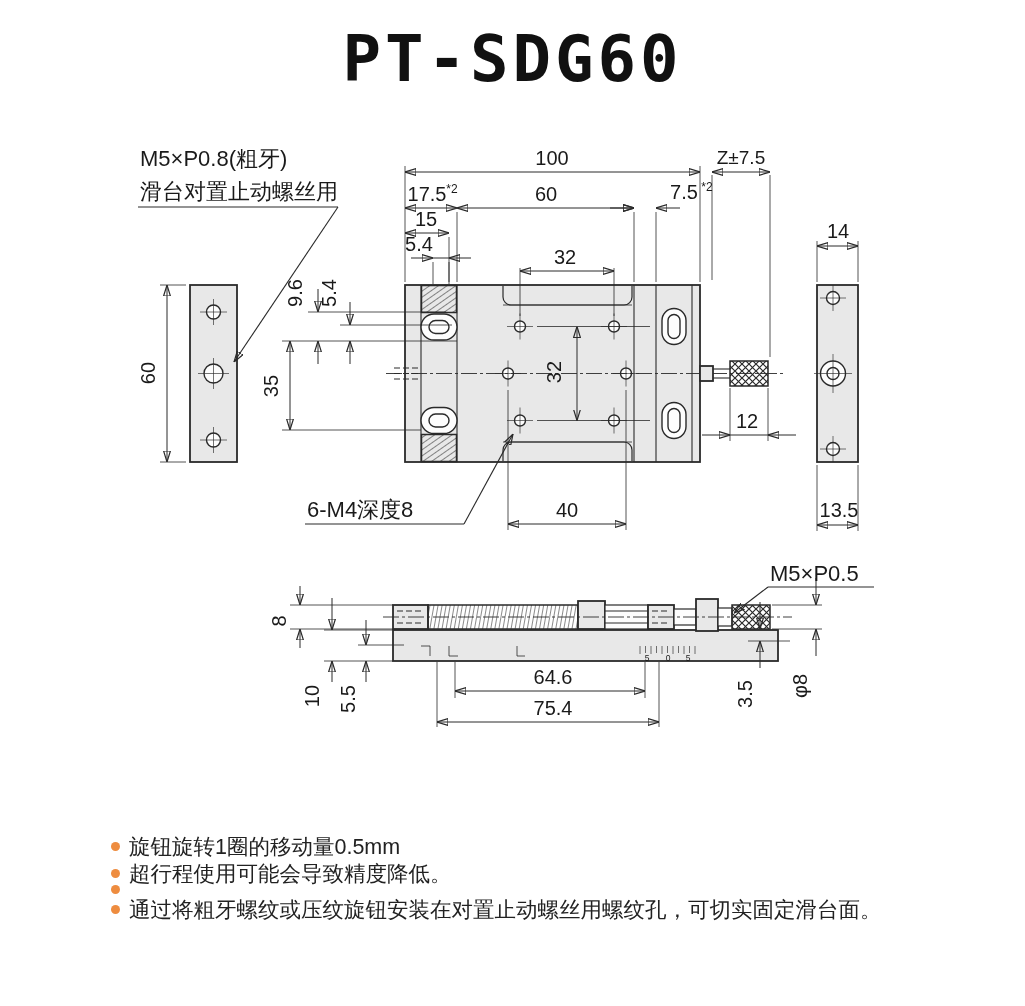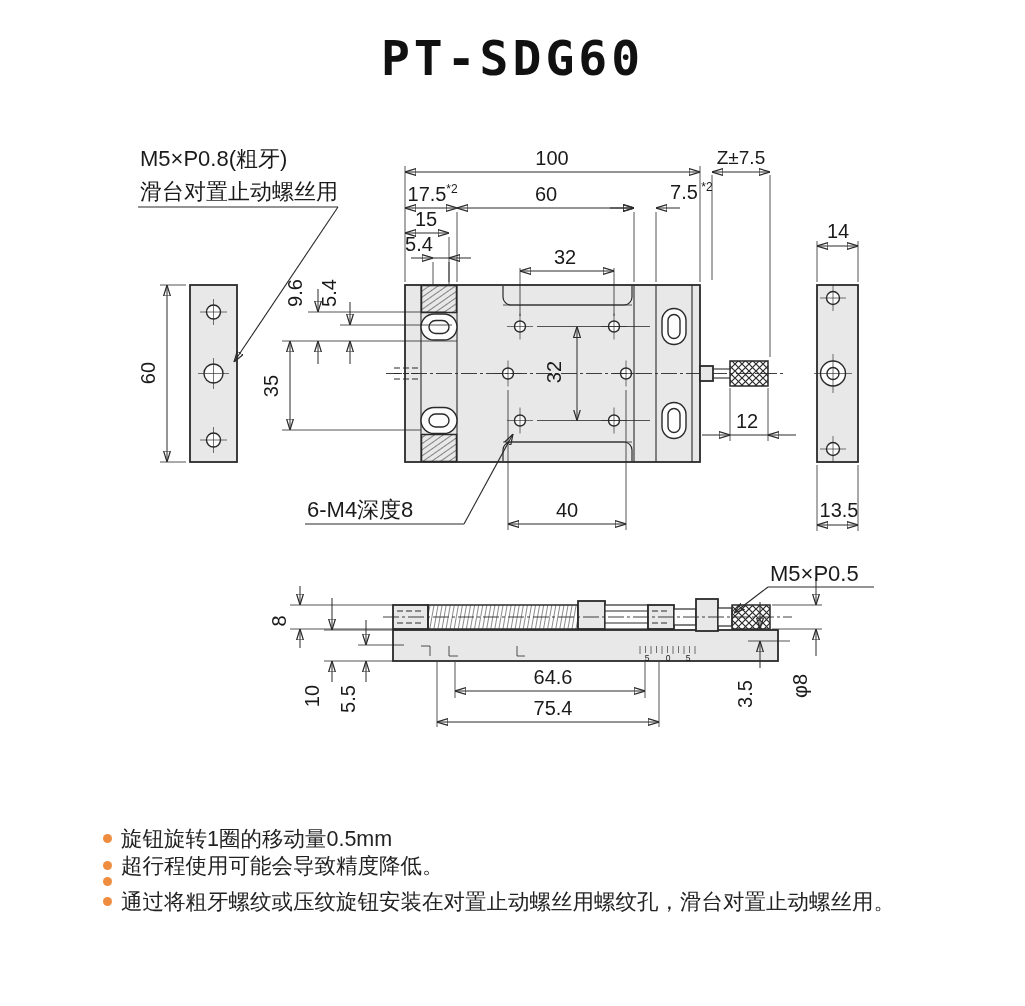--- a/index.html
+++ b/index.html
@@ -1,39 +1,39 @@
 <!DOCTYPE html>
 <html><head>
 <meta charset="utf-8">
 <style>
   html,body{margin:0;padding:0;background:#ffffff;}
   .page{position:relative;width:1025px;height:1006px;background:#ffffff;overflow:hidden;
         font-family:"Liberation Sans",sans-serif;color:#1a1a1a;}
-  h1.title{position:absolute;top:22px;left:0;right:0;margin:8px;text-align:center;
-           font-family:"DejaVu Sans Mono",monospace;font-weight:700;font-size:48px;
+  h1.title{position:absolute;top:22px;left:0;right:0;margin:0;text-align:center;
+           font-family:"DejaVu Sans Mono",monospace;font-weight:700;font-size:64px;
            letter-spacing:4px;color:#111;}
   svg.drawing{position:absolute;left:0;top:0;}
   svg line{stroke:#2a2a2a;stroke-width:1.1;}
   svg path{stroke:#2a2a2a;fill:none;stroke-width:1.2;}
   svg .part{fill:#e8e8e8;stroke:#2a2a2a;stroke-width:1.8;}
   svg .pat{stroke:#2a2a2a;stroke-width:1.5;}
   svg .hole{fill:#fdfdfd;stroke:#2a2a2a;stroke-width:1.4;}
   svg .ring{fill:none;stroke:#2a2a2a;stroke-width:1.4;}
   svg .thin{stroke-width:0.65;}
   svg .ext{stroke-width:0.8;}
   svg .dim{stroke-width:1;}
   svg .dash{stroke-dasharray:6 3;stroke-width:1;}
   svg .cdash{stroke-dasharray:16 3 3 3;stroke-width:0.9;}
   svg text{fill:#1a1a1a;font-family:"Liberation Sans",sans-serif;}
   svg .t20{font-size:20px;text-anchor:middle;}
   svg .t19{font-size:19px;text-anchor:middle;}
   svg .t12{font-size:12px;text-anchor:middle;}
   svg .t8{font-size:8.5px;text-anchor:middle;}
   svg .t22{font-size:22px;}
-  ul.notes{position:absolute;left:103px;top:826px;margin:0;padding:0;list-style:none;}
+  ul.notes{position:absolute;left:103px;top:826px;margin:8px;padding:0;list-style:none;}
   ul.notes li{display:flex;align-items:baseline;font-size:21.5px;line-height:27px;color:#222;}
   ul.notes .dot{flex:0 0 auto;width:9px;height:9px;border-radius:50%;background:#ee8c3f;
                 margin-right:9px;position:relative;top:-3px;}
 </style>
 </head>
 <body>
 
 <div class="page">
 
   <h1 class="title">PT-SDG60</h1>
@@ -325,17 +325,17 @@
       </li>
     <li>
         <span class="dot"></span>
         <span>超行程使用可能会导致精度降低。</span>
       </li>
     <li>
         <span class="dot"></span>
       </li>
     <li>
         <span class="dot"></span>
-        <span>通过将粗牙螺纹或压纹旋钮安装在对置止动螺丝用螺纹孔，滑台对置止动螺丝用。</span>
+        <span>通过将粗牙螺纹或压纹旋钮安装在对置止动螺丝用螺纹孔，可切实固定滑台面。</span>
       </li>
   </ul>
 
 </div>
 
 </body></html>

